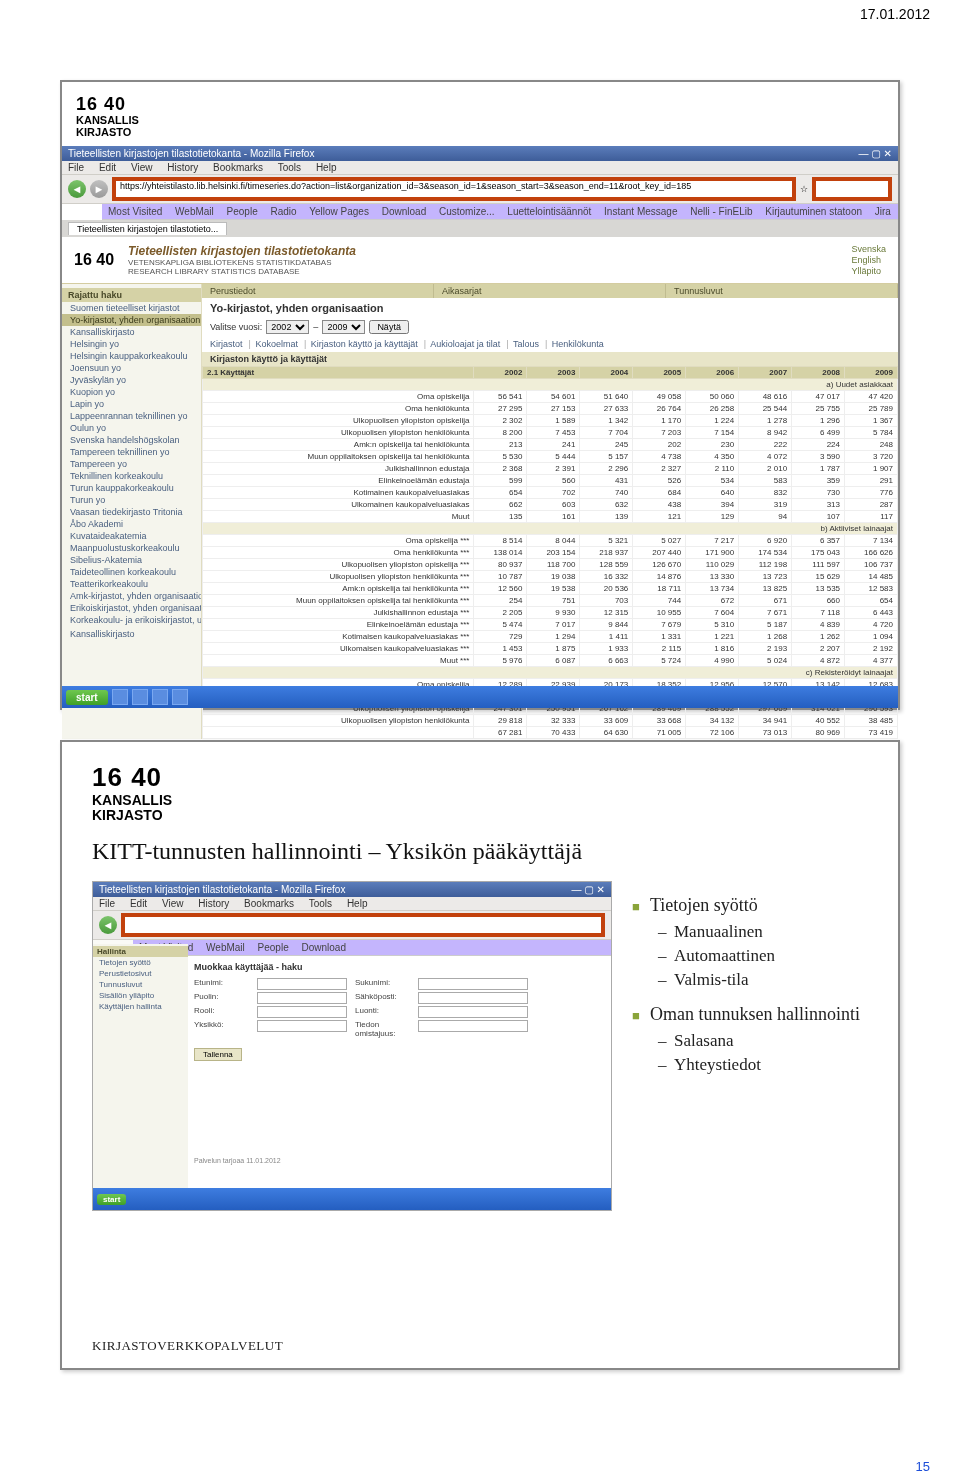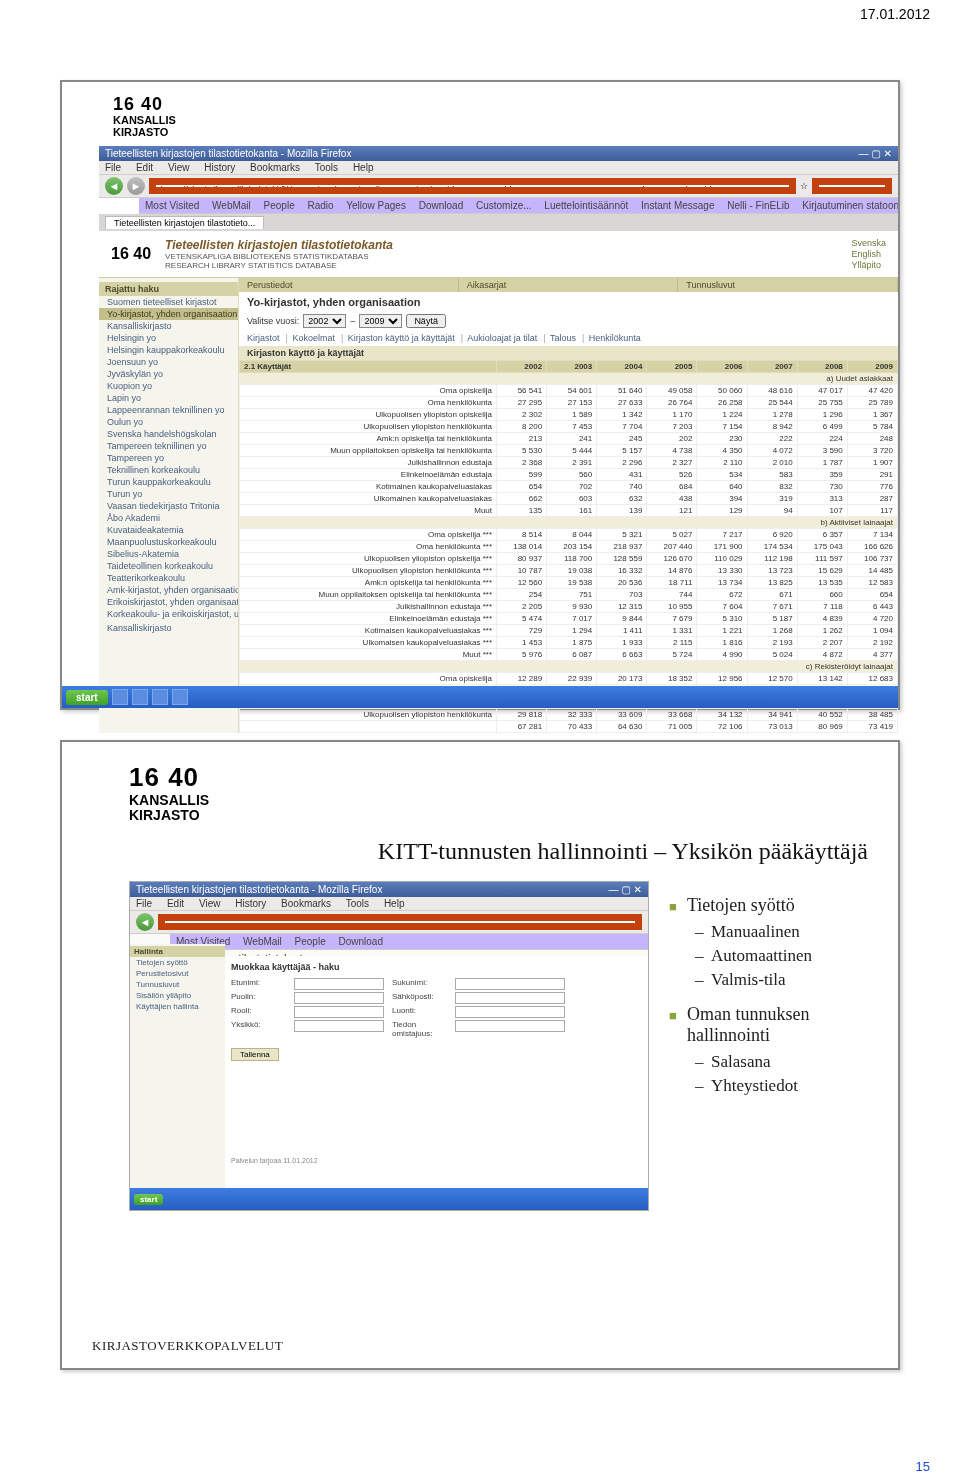--- a/index.html
+++ b/index.html
@@ -24,21 +24,20 @@
     font-size: 13px;
     color: #1d4ed8;
   }
   .slide {
     position: absolute;
     left: 60px;
     right: 60px;
     border: 2px solid #888;
     box-shadow: 2px 2px 4px rgba(0,0,0,0.2);
     background: #fff;
-    padding-left: 37px;
   }
   .slide-1 { top: 80px; height: 630px; }
   .slide-2 { top: 740px; height: 630px; }
 
   
   .logo-block {
     display: inline-block;
     margin: 12px 0 8px 14px;
   }
   .logo-1640 {
@@ -79,27 +78,26 @@
   .nav-btn {
     width: 18px; height: 18px; border-radius: 9px;
     background: linear-gradient(#7cc46b,#4a9a3c);
     color: #fff;
     display: flex; align-items: center; justify-content: center;
     font-size: 11px;
   }
   .addr {
     flex: 1;
     background: #fff;
-    border: 7px solid #c2410c;
-    height: 16px;
+    border: 4px solid #c2410c;
+    height: 24px;
     font-size: 9px;
     padding: 0 4px;
     overflow: hidden;
     white-space: nowrap;
-    font-style: italic;
   }
   .browser-bookmarks {
     background: #c4b5fd;
     font-size: 10px;
     padding: 2px 6px;
     color: #444;
     border-bottom: 1px solid #ccc;
     white-space: nowrap;
     overflow: hidden;
     margin-left: 40px;
@@ -275,21 +273,20 @@
 
   
   .slide-2 .logo-block { margin: 20px 0 10px 30px; }
   .slide-2 .logo-1640 { font-size: 26px; }
   .slide-2 .logo-kk { font-size: 14px; }
   .s2-title {
     font-size: 24px;
     color: #111;
     margin: 6px 30px 16px 30px;
     font-family: Georgia, 'Times New Roman', serif;
-    text-align: right;
   }
   .s2-columns {
     display: flex;
     gap: 20px;
     padding: 0 30px;
   }
   .s2-shot {
     width: 520px;
     height: 330px;
     border: 1px solid #aaa;

